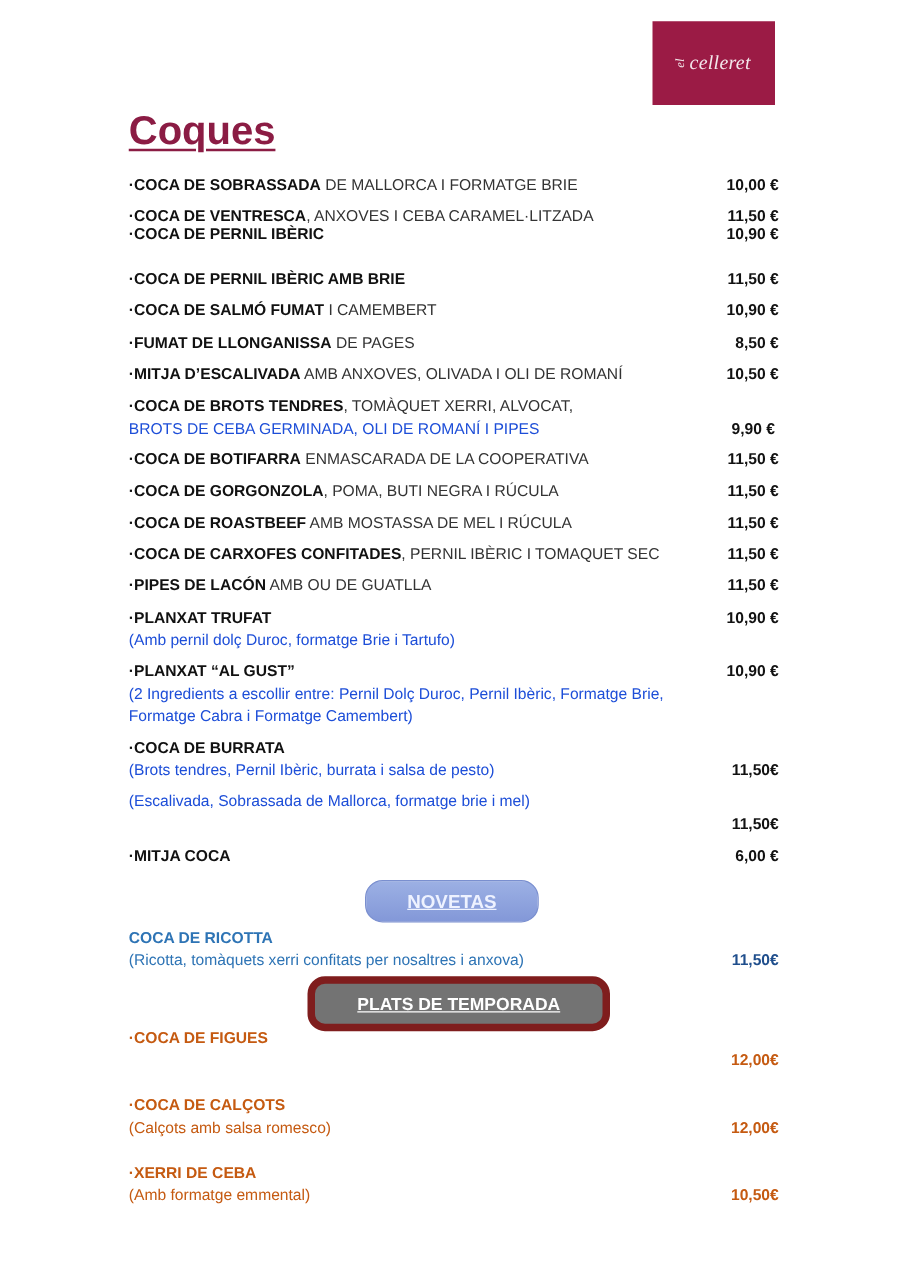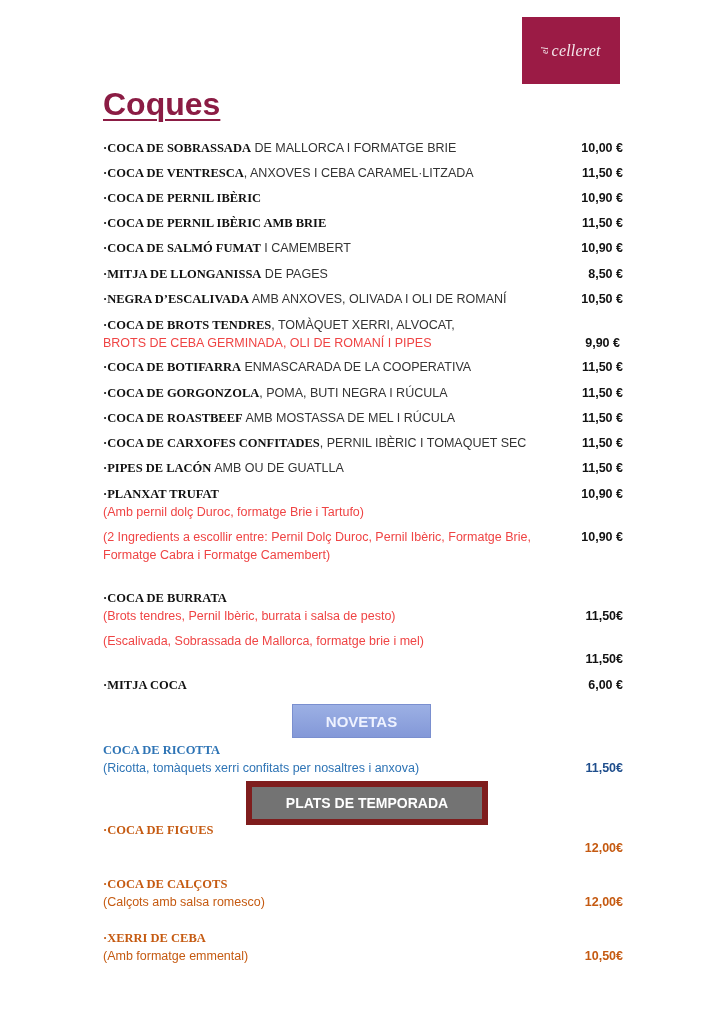--- a/index.html
+++ b/index.html
@@ -23,32 +23,32 @@
   .title {
     position: absolute; left: 103px; top: 86px;
     font-size: 32px; font-weight: bold; color: #8b1c44;
     text-decoration: underline; text-decoration-thickness: 2px; text-underline-offset: 4px;
   }
   .row {
     position: absolute; left: 103px; width: 520px; font-size: 12.5px; line-height: 18px;
     color: #333;
   }
   .row .name { display: block; padding-right: 90px; }
-  .row .name b { color: #111; font-weight: bold; font-family: Liberation Serif, serif; }
-  .row .desc { display: block; color: #ef4444; }
+  .row .name b { color: #111; font-weight: bold; }
+  .row .desc { display: block; color: #1d4ed8; }
   .row .price {
     position: absolute; right: 0; font-weight: bold; color: #111; white-space: nowrap;
   }
   .row.blue .name b, .row.blue .desc { color: #2e74b5; }
   .row.blue .price { color: #1f4e8c; }
   .row.orange .name b, .row.orange .desc { color: #c55a11; }
   .row.orange .price { color: #c55a11; }
   .badge {
     position: absolute; display: flex; align-items: center; justify-content: center;
-    font-weight: bold; color: #fff; border-radius: 0; font-size: 14px;
+    font-weight: bold; color: #fff; border-radius: 14px; font-size: 14px; text-decoration: underline;
   }
   .badge.novetas {
     left: 292px; top: 704px; width: 137px; height: 32px;
     background: linear-gradient(#9cb0e4, #8398d8); border: 1px solid #7a8fcf;
     font-size: 15px; color: #eef2ff;
   }
   .badge.temporada {
     left: 246px; top: 781px; width: 230px; height: 32px;
     background: #737373; border: 6px solid #7f1d1d;
   }
@@ -64,38 +64,38 @@
 <div class="title">Coques</div>
 
 <div class="row" style="top:139px">
   <span class="name"><b>·COCA DE SOBRASSADA</b><span> DE MALLORCA I FORMATGE BRIE</span></span>
   <span class="price" style="top:0">10,00 €</span>
 </div>
 <div class="row" style="top:164px">
   <span class="name"><b>·COCA DE VENTRESCA</b><span>, ANXOVES I CEBA CARAMEL·LITZADA</span></span>
   <span class="price" style="top:0">11,50 €</span>
 </div>
-<div class="row" style="top:189px">
+<div class="row" style="top:178px">
   <span class="name"><b>·COCA DE PERNIL IBÈRIC</b><span></span></span>
   <span class="price" style="top:0">10,90 €</span>
 </div>
 <div class="row" style="top:214px">
   <span class="name"><b>·COCA DE PERNIL IBÈRIC AMB BRIE</b><span></span></span>
   <span class="price" style="top:0">11,50 €</span>
 </div>
 <div class="row" style="top:239px">
   <span class="name"><b>·COCA DE SALMÓ FUMAT</b><span> I CAMEMBERT</span></span>
   <span class="price" style="top:0">10,90 €</span>
 </div>
 <div class="row" style="top:265px">
-  <span class="name"><b>·MITJA DE LLONGANISSA</b><span> DE PAGES</span></span>
+  <span class="name"><b>·FUMAT DE LLONGANISSA</b><span> DE PAGES</span></span>
   <span class="price" style="top:0">8,50 €</span>
 </div>
 <div class="row" style="top:290px">
-  <span class="name"><b>·NEGRA D’ESCALIVADA</b><span> AMB ANXOVES, OLIVADA I OLI DE ROMANÍ</span></span>
+  <span class="name"><b>·MITJA D’ESCALIVADA</b><span> AMB ANXOVES, OLIVADA I OLI DE ROMANÍ</span></span>
   <span class="price" style="top:0">10,50 €</span>
 </div>
 <div class="row" style="top:316px">
   <span class="name"><b>·COCA DE BROTS TENDRES</b><span>, TOMÀQUET XERRI, ALVOCAT,</span></span>
   <span class="desc">BROTS DE CEBA GERMINADA, OLI DE ROMANÍ I PIPES</span>
   <span class="price" style="top:18px; right:3px">9,90 €</span>
 </div>
 <div class="row" style="top:358px">
   <span class="name"><b>·COCA DE BOTIFARRA</b><span> ENMASCARADA DE LA COOPERATIVA</span></span>
   <span class="price" style="top:0">11,50 €</span>
@@ -115,20 +115,21 @@
 <div class="row" style="top:459px">
   <span class="name"><b>·PIPES DE LACÓN</b><span> AMB OU DE GUATLLA</span></span>
   <span class="price" style="top:0">11,50 €</span>
 </div>
 <div class="row" style="top:485px">
   <span class="name"><b>·PLANXAT TRUFAT</b></span>
   <span class="desc">(Amb pernil dolç Duroc, formatge Brie i Tartufo)</span>
   <span class="price" style="top:0">10,90 €</span>
 </div>
 <div class="row" style="top:528px">
+  <span class="name"><b>·PLANXAT “AL GUST”</b></span>
   <span class="desc">(2 Ingredients a escollir entre: Pernil Dolç Duroc, Pernil Ibèric, Formatge Brie,</span>
   <span class="desc">Formatge Cabra i Formatge Camembert)</span>
   <span class="price" style="top:0">10,90 €</span>
 </div>
 <div class="row" style="top:589px">
   <span class="name"><b>·COCA DE BURRATA</b></span>
   <span class="desc">(Brots tendres, Pernil Ibèric, burrata i salsa de pesto)</span>
   <span class="price" style="top:18px">11,50€</span>
 </div>
 <div class="row" style="top:632px">

